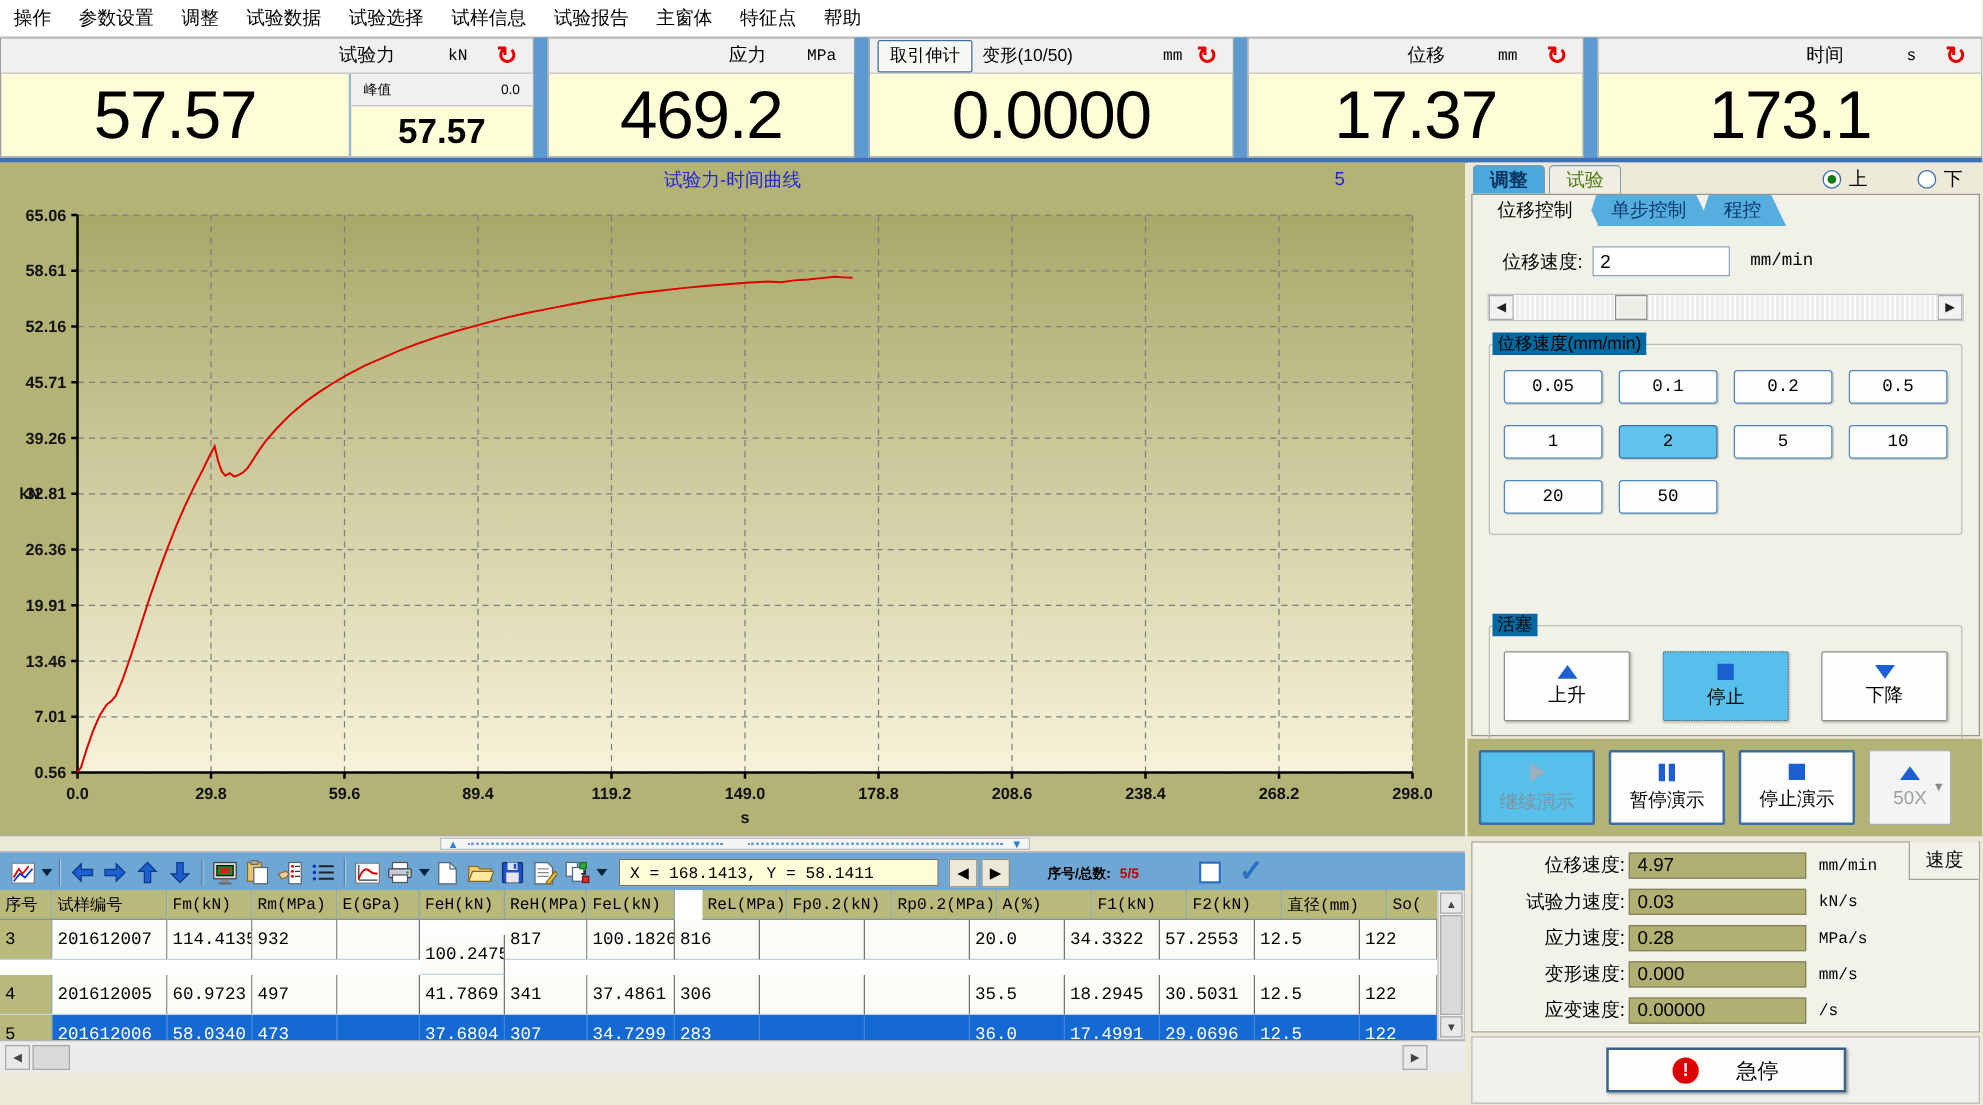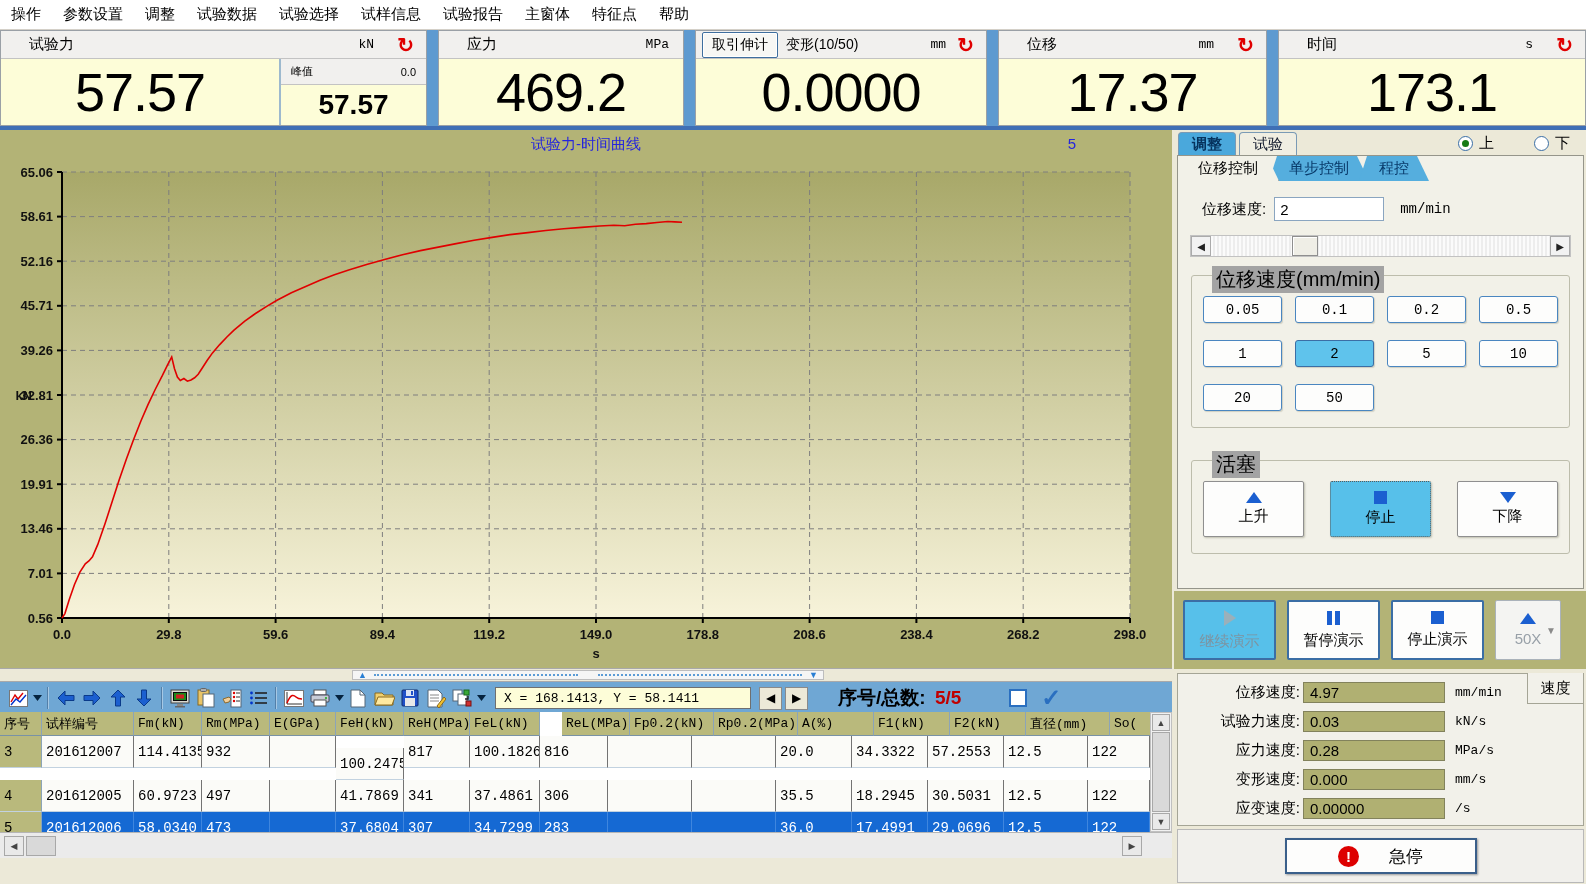--- a/index.html
+++ b/index.html
@@ -11,21 +11,21 @@
   .menubar { position:absolute; left:0; top:0; width:100%; height:30px; background:#ffffff;
              border-bottom:1px solid #d4d0c8; display:flex; align-items:center; font-size:15px; color:#000; }
   .menu-item { padding:0 11px; cursor:default; }
 
   
   .header { position:absolute; left:0; top:30px; width:100%; height:100px; display:flex; border-bottom:4px solid #3f6fb5; background:#5e9ad0; }
   .hsep { width:11px; background:#5e9ad0; flex:0 0 auto; }
   .hpanel { display:flex; flex-direction:column; background:#fdfdd8; border:1px solid #9aa0a6; flex:0 0 auto; }
   .strip { height:28px; background:#f1f0ee; border-bottom:1px solid #c3c3c3; position:relative;
            display:flex; align-items:center; font-size:15px; color:#000; flex:0 0 auto; }
-  .strip .lbl { position:absolute; left:0; right:110px; text-align:left;padding-left:28px; }
+  .strip .lbl { position:absolute; left:0; right:110px; text-align:right;padding-left:28px; }
   .strip .unit { position:absolute; right:52px; font-size:13px; font-family:"Liberation Mono",monospace; }
   .refresh { color:#e00000; font-weight:bold; font-size:20px; line-height:1; }
   .strip .refresh { position:absolute; right:12px; }
   .bigval { flex:1; display:flex; align-items:center; justify-content:center; font-size:54px; color:#000; letter-spacing:-1px; }
   .vrow { flex:1; display:flex; min-height:0;text-align:center; }
   .vrow .bigval { flex:1; }
   .peakcol { width:147px; border-left:2px solid #9db9ce; display:flex; flex-direction:column; background:#fdfdd8; }
   .peakstrip { height:26px; background:#f1f0ee; border-bottom:1px solid #c3c3c3; display:flex; align-items:center;
                justify-content:space-between; padding:0 10px; font-size:11px; }
   .peakval { flex:1; display:flex; align-items:center; justify-content:center; font-size:28px; font-weight:bold; }
@@ -50,21 +50,21 @@
   
   .toolbar { position:absolute; left:0; top:552px; width:1172px; height:30px; background:#6fa7d4;
              display:flex; align-items:center; padding:16px 5px; }
   .tbtn { width:26px; height:24px; display:flex; align-items:center; justify-content:center; cursor:pointer; flex:0 0 auto; }
   .tcaret { width:12px; color:#05233f; font-size:10px; display:flex; align-items:center; justify-content:center; cursor:pointer; }
   .tsep { width:2px; height:22px; background:#537fa8; border-right:1px solid #a6c8e4; margin:0 4px; flex:0 0 auto; }
   .coords { width:256px; height:22px; background:#fdfdd8; border:1px solid #6f6f6f; margin:0 8px;
             font:13px "Liberation Mono",monospace; display:flex; align-items:center; padding:0 8px; white-space:nowrap; }
   .navbtn { width:23px; height:23px; background:#ece9d8; border:1px solid #8a8a8a; display:flex; align-items:center;
             justify-content:center; font-size:12px; color:#000; cursor:pointer; flex:0 0 auto; }
-  .counter { margin-left:30px; font-size:19px; font-weight:bold; color:#000; white-space:nowrap; }
+  .counter { margin-left:30px; font-size:11px; font-weight:bold; color:#000; white-space:nowrap; }
   .counter .cval { color:#c00000; margin-left:4px; }
   .cbx { width:18px; height:18px; background:#ffffff; border:2px solid #2a6fc0; margin-left:48px; cursor:pointer; flex:0 0 auto; }
   .chkmark { color:#2a6fc0; font-size:24px; font-weight:bold; margin-left:14px; cursor:pointer; line-height:1; }
 
   
   .tablewrap { position:absolute; left:0; top:582px; width:1150px; height:120px; background:#fff; overflow:hidden; }
   .trow { display:flex; }
   .th { background:#b9b97c; border-right:1px solid #8ba4b8; border-bottom:1px solid #7992a6; height:24px;
         font:13px "Liberation Mono",monospace; color:#000; display:flex; align-items:center; padding-left:4px;
         overflow:hidden; white-space:nowrap; flex:0 0 auto; }
@@ -89,21 +89,21 @@
                font-size:14px; clip-path:polygon(0 0,100% 0,calc(100% - 15px) 100%,0 100%);
                border-left:1px solid #999; box-shadow:inset 0 -1px 0 #999; cursor:pointer; }
   .inset { position:absolute; left:905px; top:4px; width:270px; height:18px; background:#f4f3ee; border:1px solid #adadad; border-radius:2px; }
 
   
   .right { position:absolute; left:1174px; top:130px; width:412px; height:754px; background:#ece9d8; }
   .rtabs { position:absolute; left:4px; top:2px; display:flex; gap:3px; }
   .rtab { height:23px; padding:2px 13px 0; font-size:15px; border:1px solid #7a9ab5; border-bottom:none;
           border-radius:4px 4px 0 0; cursor:pointer; }
   .rtab.active { background:#4aa8dc; color:#06335e; font-weight:bold; }
-  .rtab.inactive { background:#f0eee2; color:#0f172a; }
+  .rtab.inactive { background:#f0eee2; color:#4d7c0f; }
   .radios { position:absolute; right:16px; top:4px; display:flex; gap:40px; font-size:15px; }
   .radio { display:flex; align-items:center; gap:6px; cursor:pointer; }
   .rdot { width:15px; height:15px; border-radius:50%; background:#fff; border:1px solid #3a6ea5; position:relative; }
   .rdot.sel::after { content:""; position:absolute; inset:3px; border-radius:50%; background:#157a15; }
 
   .control { position:absolute; left:3px; top:25px; width:407px; height:434px; background:#f2f1e8; border:1px solid #95958a; }
   .ctabs { display:flex; height:25px; }
   .ctab { height:25px; display:flex; align-items:center; padding:0 20px; font-size:15px; cursor:pointer;
           clip-path:polygon(0 100%,8px 0,calc(100% - 12px) 0,100% 100%); margin-right:-10px; }
   .ctab.active { background:#f2f1e8; z-index:2; border-right:1px solid #999; }
@@ -113,26 +113,26 @@
             font-family:"Liberation Sans",sans-serif; }
   .sunit { margin-left:16px; font-size:14px; font-family:"Liberation Mono",monospace; }
   .slider { display:flex; align-items:center; margin:14px 12px 0 12px; height:22px; border:1px solid #c2c2c2; background:#f6f6f6; }
   .sldbtn { width:20px; height:20px; background:#f2f2f2; border:1px solid #ababab; display:flex; align-items:center;
             justify-content:center; font-size:10px; color:#222; cursor:pointer; flex:0 0 auto; }
   .strack { flex:1; position:relative; height:20px;
             background:repeating-linear-gradient(90deg,#fbfbfb 0 2px,#ededed 2px 4px); }
   .sthumb { position:absolute; left:24%; top:0; width:26px; height:20px; background:#efeee6; border:1px solid #8f8f8f;
             box-shadow:inset 1px 1px 0 #fff; cursor:grab; }
   .gbox { margin:18px 13px 0 13px; border:1px solid #bdbdac; border-radius:3px; position:relative; padding:20px 11px 16px; }
-  .gtitle { position:absolute; top:-10px; left:20px; background:#a3a3a3; padding:0 4px; font-size:20px; }
+  .gtitle { position:absolute; top:-10px; left:2px; background:#0369a1; padding:0 4px; font-size:14px; }
   .spdgrid { display:grid; grid-template-columns:repeat(4,1fr); gap:17px 13px; }
   .spd { height:27px; background:#fdfdfc; border:1px solid #4a86c0; border-radius:3px; display:flex; align-items:center;
          justify-content:center; font:14px "Liberation Mono",monospace; cursor:pointer; box-shadow:1px 1px 1px #cfcfc2; }
   .spd.active { background:#5fc3ec; border:1px solid #3b6ea5; }
-  .pistonbox { margin-top:32px; }
+  .pistonbox { margin-top:72px; }
   .pgrid { display:grid; grid-template-columns:repeat(3,1fr); gap:26px; }
   .pbtn { height:56px; background:#fdfdfc; border:1px solid #8f8f8f; border-radius:2px; display:flex; flex-direction:column;
           align-items:center; justify-content:center; gap:4px; font-size:15px; cursor:pointer; box-shadow:1px 1px 2px #bfbfb0; }
   .pbtn.active { background:#57c0ea; border:1px dotted #5a5a5a; }
   .arrow-up-glyph, .arrow-down-glyph { width:0; height:0; border-left:8px solid transparent; border-right:8px solid transparent; }
   .arrow-up-glyph { border-bottom:11px solid #1b5fd0; }
   .arrow-down-glyph { border-top:11px solid #1b5fd0; }
   .stop-glyph { width:13px; height:13px; background:#1b5fd0; }
   .pause-glyph { width:13px; height:14px; border-left:5px solid #1b5fd0; border-right:5px solid #1b5fd0; }
   .play-glyph { width:0; height:0; border-top:8px solid transparent; border-bottom:8px solid transparent; border-left:12px solid #9ab0ba; }

